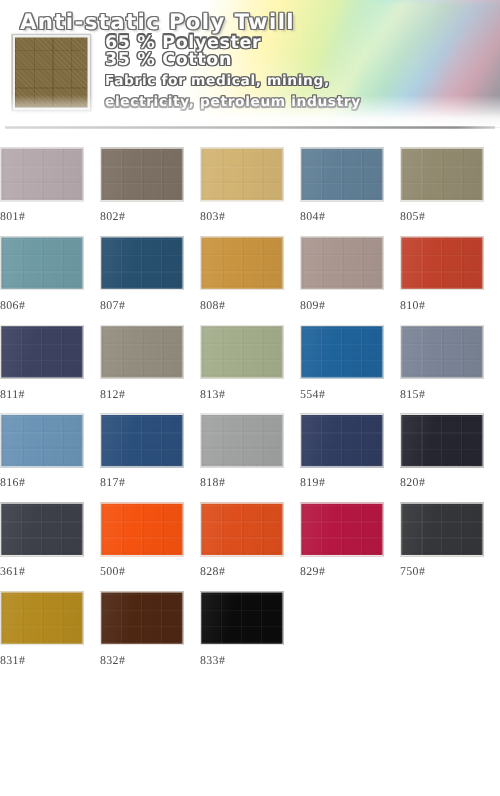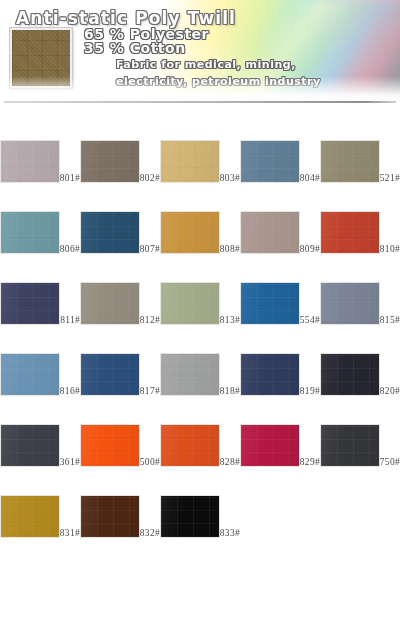--- a/index.html
+++ b/index.html
@@ -116,21 +116,20 @@
     text-shadow:
       -1px -1px 0 #5f5f5f,  1px -1px 0 #5f5f5f,
       -1px  1px 0 #5f5f5f,  1px  1px 0 #5f5f5f,
        0   -1px 0 #5f5f5f,  0    1px 0 #5f5f5f,
       -1px  0   0 #5f5f5f,  1px  0   0 #5f5f5f;
   }
   .spec-line.use {
     font-size: 11px;
     line-height: 14px;
     margin-top: 3px;
-    margin-left: 32px;
   }
 
   .header-divider {
     position: absolute;
     left: 4px;
     top: 101px;
     width: 392px;
     height: 2px;
     background: linear-gradient(to right, #d8d8d8, #b4b4b4 55%, #8e8e8e 92%, #cfcfcf);
   }
@@ -142,22 +141,22 @@
     top: 112px;
     width: 400px;
   }
   .grid-row {
     display: flex;
     height: 71px;
   }
   .cell {
     width: 80px;
     display: flex;
-    flex-direction: row;
-    align-items: flex-end;
+    flex-direction: column;
+    align-items: flex-start;
   }
   .cell.empty .chip,
   .cell.empty .chip-label { visibility: hidden; }
 
   .chip {
     width: 67px;
     height: 43px;
     margin-top: 6px;
     border: 1px solid #e6e4e0;
     box-sizing: border-box;
@@ -222,21 +221,21 @@
       <div class="cell">
         <div class="chip" style="background-color: rgb(210, 180, 115);"></div>
         <div class="chip-label">803#</div>
       </div>
       <div class="cell">
         <div class="chip" style="background-color: rgb(96, 127, 150);"></div>
         <div class="chip-label">804#</div>
       </div>
       <div class="cell">
         <div class="chip" style="background-color: rgb(145, 138, 111);"></div>
-        <div class="chip-label">521#</div>
+        <div class="chip-label">805#</div>
       </div>
     </div>
     <div class="grid-row">
       <div class="cell">
         <div class="chip" style="background-color: rgb(110, 154, 164);"></div>
         <div class="chip-label">806#</div>
       </div>
       <div class="cell">
         <div class="chip" style="background-color: rgb(39, 80, 111);"></div>
         <div class="chip-label">807#</div>

